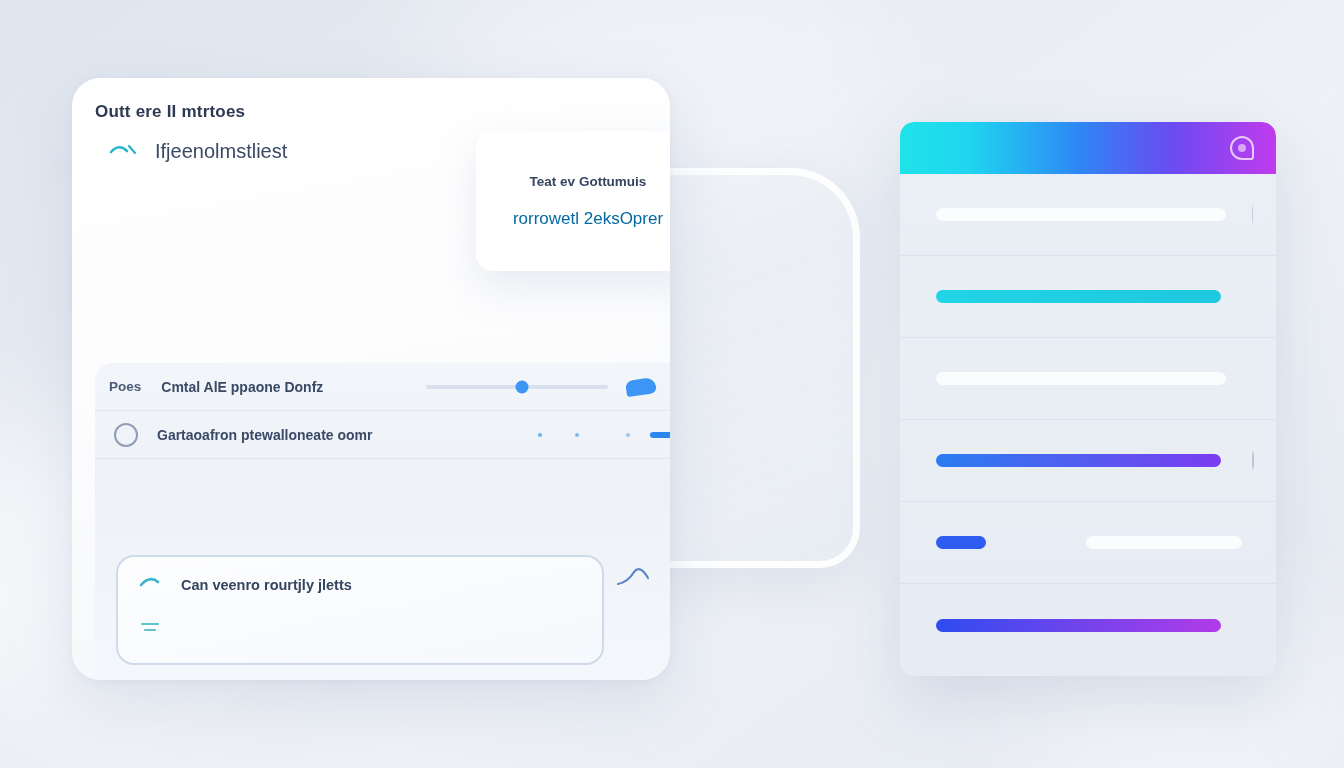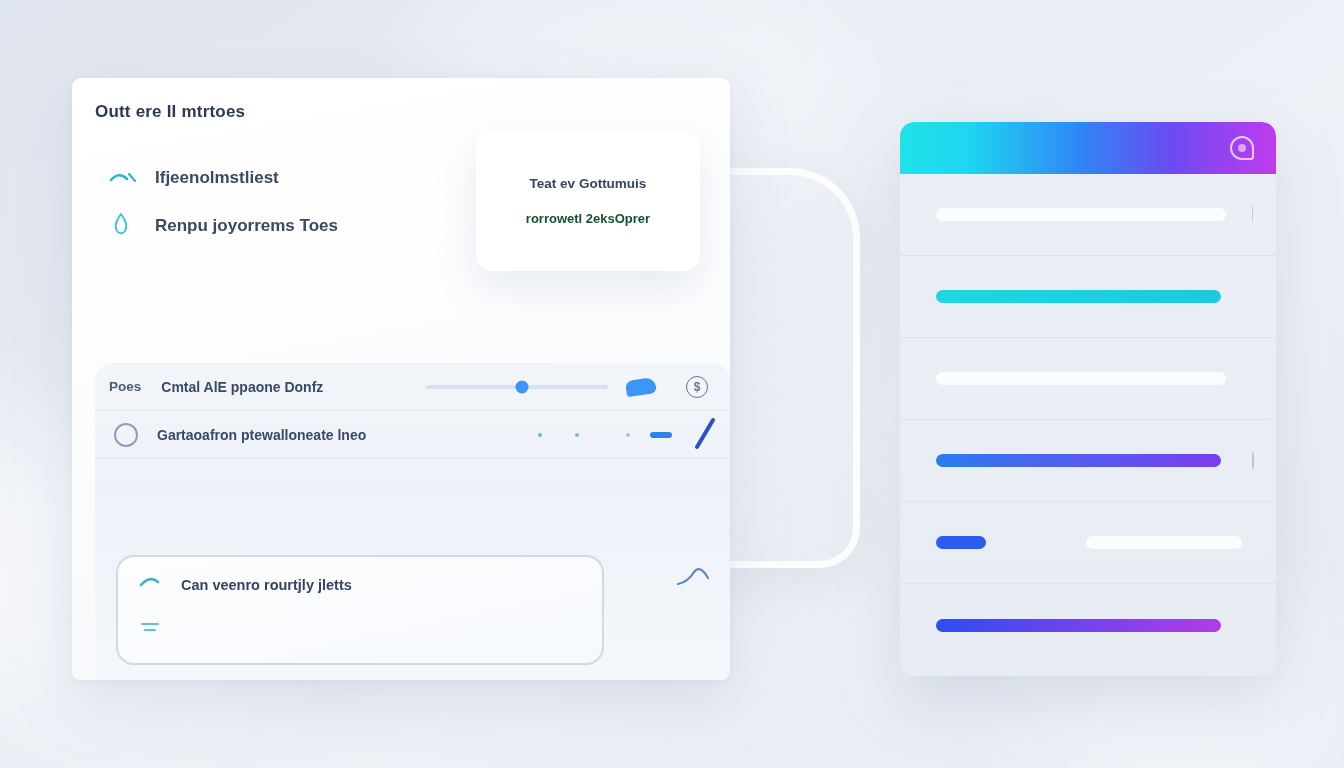--- a/index.html
+++ b/index.html
@@ -31,38 +31,38 @@
     border-radius: 40px 70px 40px 40px;
     border: 7px solid rgba(255,255,255,.92);
     background: linear-gradient(160deg, rgba(255,255,255,.18), rgba(223,230,240,.30));
     box-shadow: 0 18px 50px rgba(150,165,190,.18);
   }
 
   
   .left-card {
     position: absolute;
     left: 72px; top: 78px;
-    width: 658px; height: 602px;
+    width: 598px; height: 602px;
     background: linear-gradient(170deg, #ffffff 0%, #fdfdfe 40%, #f5f7fa 100%);
-    border-radius: 9px;
+    border-radius: 28px;
     box-shadow: 0 22px 60px rgba(140,158,190,.22), 0 2px 8px rgba(140,158,190,.10);
     overflow: hidden;
   }
   .card-title {
     position: absolute; left: 23px; top: 24px;
     font-size: 17px; font-weight: bold; letter-spacing: .2px;
     color: #2d3a52;
   }
 
   
   .nav-list { position: absolute; left: 23px; top: 62px; width: 345px; }
   .nav-item {
-    display: flex; align-items: flex-end;
+    display: flex; align-items: flex-start;
     height: 48px; padding-left: 14px; border-radius: 12px;
-    font-size: 17px; font-weight: bold; color: #3a4965;
+    font-size: 20px; font-weight: normal; color: #3a4965;
   }
   .nav-item .ico { width: 46px; flex: 0 0 46px; display: flex; align-items: center; }
   .nav-sel-panel {
     position: absolute; left: 23px; top: 160px;
     width: 317px; height: 92px;
     background: linear-gradient(165deg, #e3ebf4 0%, #dde7f2 100%);
     border: 1px solid rgba(255,255,255,.9);
     border-radius: 14px;
     box-shadow: inset 0 1px 2px rgba(255,255,255,.9);
   }
@@ -81,21 +81,21 @@
   .float-card {
     position: absolute; left: 404px; top: 53px;
     width: 224px; height: 140px;
     background: #ffffff;
     border-radius: 16px;
     box-shadow: 0 16px 40px rgba(140,158,190,.20);
     display: flex; flex-direction: column;
     align-items: center; justify-content: center; gap: 20px;
   }
   .float-line-1 { font-size: 13.5px; font-weight: bold; color: #36455f; }
-  .float-line-2 { font-size: 13px; font-weight: bold; color: #14532d; }
+  .float-line-2 { font-size: 17px; font-weight: normal; color: #0369a1; }
 
   
   .rows-panel {
     position: absolute; left: 23px; top: 285px;
     width: 635px; height: 317px;
     background: linear-gradient(180deg, #f2f5f9 0%, #eef2f8 40%, #f4f7fb 100%);
     border-radius: 18px 18px 0 0;
   }
   .row {
     position: relative; height: 48px;
@@ -221,28 +221,20 @@
     <div class="nav-item">
       <span class="ico">
         <svg width="30" height="20" viewBox="0 0 30 20">
           <path d="M2 12 Q10 3 18 11" stroke="#2bb5cf" stroke-width="2.6" fill="none" stroke-linecap="round"></path>
           <path d="M20 6 L26 13" stroke="#2bb5cf" stroke-width="2.2" fill="none" stroke-linecap="round"></path>
         </svg>
       </span>
       <span>Ifjeenolmstliest</span>
     </div>
 
-    <div class="nav-item">
-      <span class="ico">
-        <svg width="24" height="26" viewBox="0 0 24 26">
-          <path d="M12 4 C7 11 5 16 8 21 C10 24 14 24 16 21 C19 16 17 11 12 4 Z" stroke="#3fc4d8" stroke-width="1.8" fill="none"></path>
-        </svg>
-      </span>
-      <span>Renpu joyorrems Toes</span>
-    </div>
   </div>
 
 
   <div class="float-card">
     <div class="float-line-1">Teat ev Gottumuis</div>
     <div class="float-line-2">rorrowetl 2eksOprer</div>
   </div>
 
   <div class="rows-panel">
 
@@ -259,21 +251,21 @@
       <span class="rp-end" style="right:22px">
           <span class="coin-o">$</span>
         </span>
     </div>
 
 
     <div class="row">
       <span class="lead">
           <span class="circ-o"></span>
         </span>
-      <span class="row-label">Gartaoafron ptewalloneate lneo</span>
+      <span class="row-label">Gartaoafron ptewalloneate oomr</span>
       <span class="glyphs">
         <span class="g-dot sm" style="margin-left:188px;background:#63b6f0"></span>
         <span class="g-dot sm" style="margin-left:33px"></span>
         <span class="g-dot sm" style="margin-left:47px;background:#9cc6ec"></span>
         <span class="g-dash" style="margin-left:20px"></span>
         <span style="margin-left:20px">
           <svg width="26" height="36" viewBox="0 0 26 36">
               <path d="M5 32 L21 5" stroke="#2f4fc8" stroke-width="4" fill="none" stroke-linecap="round"></path>
             </svg>
         </span>

